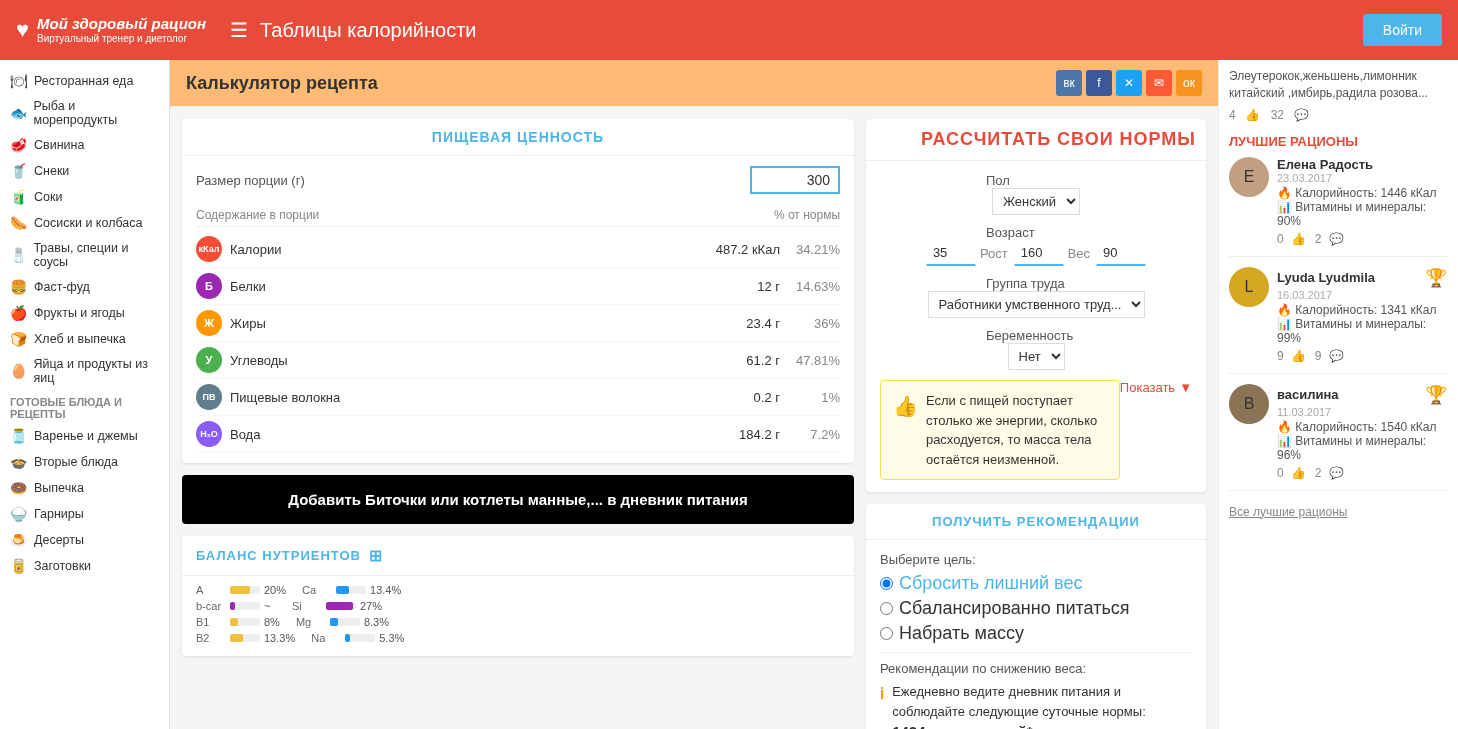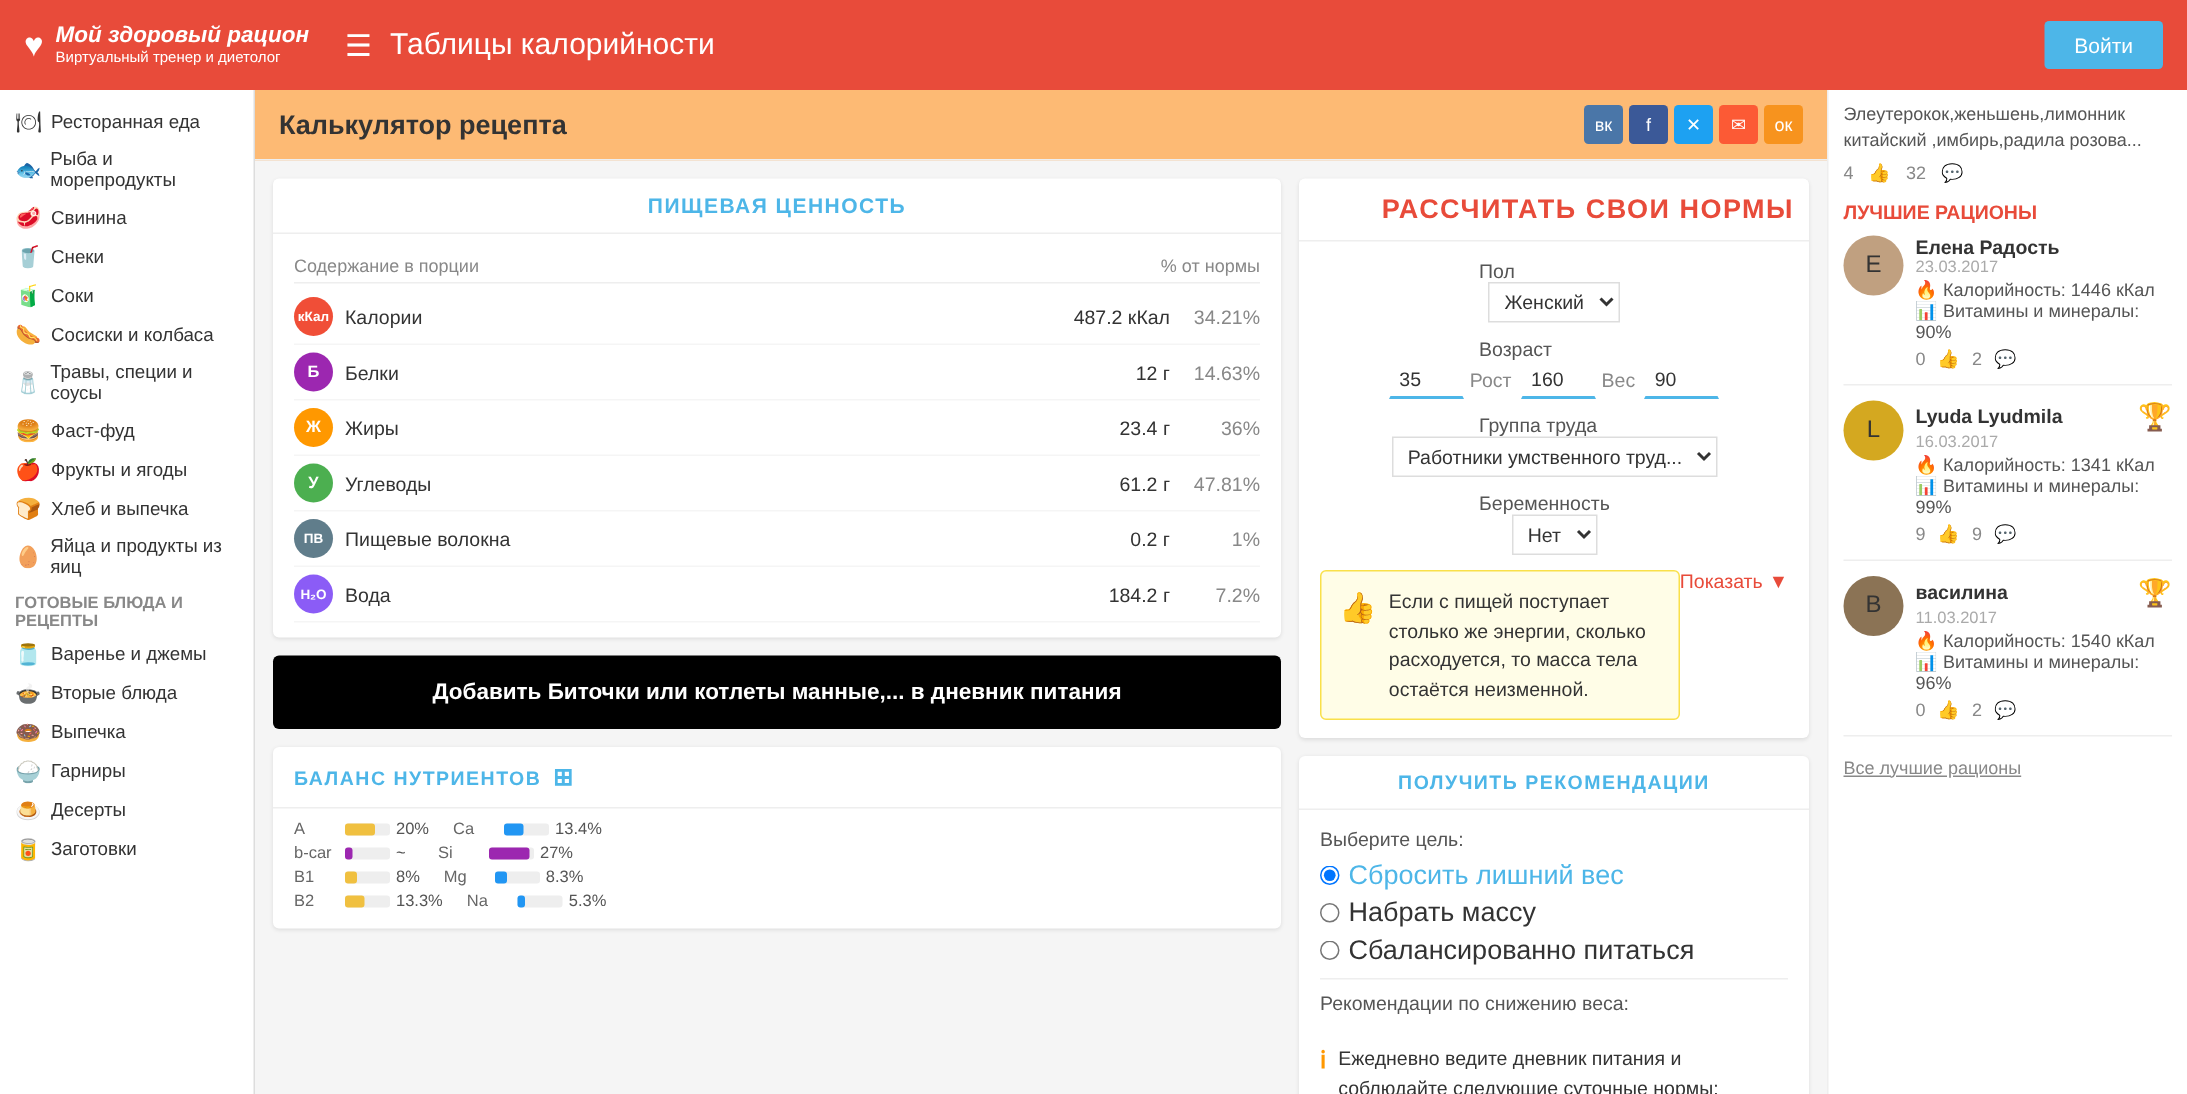--- a/index.html
+++ b/index.html
@@ -351,21 +351,21 @@
     .goal-label { font-size: 13px; color: #555; margin-bottom: 6px; }
     .radio-row {
       display: flex;
       align-items: center;
       gap: 6px;
       margin-bottom: 4px;
     }
     .radio-row label { font-size: 18px; color: #333; cursor: pointer; }
     .radio-selected { color: #4db6e8 !important; }
     .rec-divider { border-top: 1px solid #eee; margin: 8px 0; }
-    .rec-sub-label { font-size: 13px; color: #555; margin-bottom: 20px; }
+    .rec-sub-label { font-size: 13px; color: #555; margin-bottom: 6px; }
     .rec-info-row {
       display: flex;
       gap: 8px;
       align-items: flex-start;
       font-size: 13px;
       color: #333;
       line-height: 1.5;
     }
     .info-i { color: #ff9800; font-size: 16px; font-weight: bold; }
     .rec-calories { font-weight: bold; font-size: 15px; }
@@ -553,20 +553,24 @@
       </div>
     </div>
 
     <div class="panels-row">
 
       <div class="left-panel">
 
         <div class="card">
           <div class="card-header">ПИЩЕВАЯ ЦЕННОСТЬ</div>
           <div class="card-body">
+            <div class="serving-row">
+              <span class="serving-label">Размер порции (г)</span>
+              <input class="serving-input" type="text" value="300" style="">
+            </div>
             <div class="nutrients-table-header">
               <span>Содержание в порции</span>
               <span>% от нормы</span>
             </div>
 
             <div class="nutrient-row">
               <div class="nutrient-badge badge-cal" style="font-size:9px;">кКал</div>
               <span class="nutrient-name">Калории</span>
               <span class="nutrient-amount">487.2 кКал</span>
               <span class="nutrient-pct">34.21%</span>
@@ -747,25 +751,25 @@
         <div class="card">
           <div class="rec-header">ПОЛУЧИТЬ РЕКОМЕНДАЦИИ</div>
           <div class="rec-body">
             <div class="goal-label">Выберите цель:</div>
             <div class="radio-row">
               <input type="radio" name="goal" checked="" style="">
               <label class="radio-selected">Сбросить лишний вес</label>
             </div>
             <div class="radio-row">
               <input type="radio" name="goal" style="">
-              <label>Набрать массу</label>
+              <label>Сбалансированно питаться</label>
             </div>
             <div class="radio-row">
               <input type="radio" name="goal" style="">
-              <label>Сбалансированно питаться</label>
+              <label>Набрать массу</label>
             </div>
             <div class="rec-divider"></div>
             <div class="rec-sub-label">Рекомендации по снижению веса:</div>
             <div class="rec-info-row">
               <span class="info-i">ℹ</span>
               <div>
                 <span>Ежедневно ведите дневник питания и соблюдайте следующие суточные нормы:</span><br>
                 <span class="rec-calories">1424 килокалорий*</span>
               </div>
             </div>

